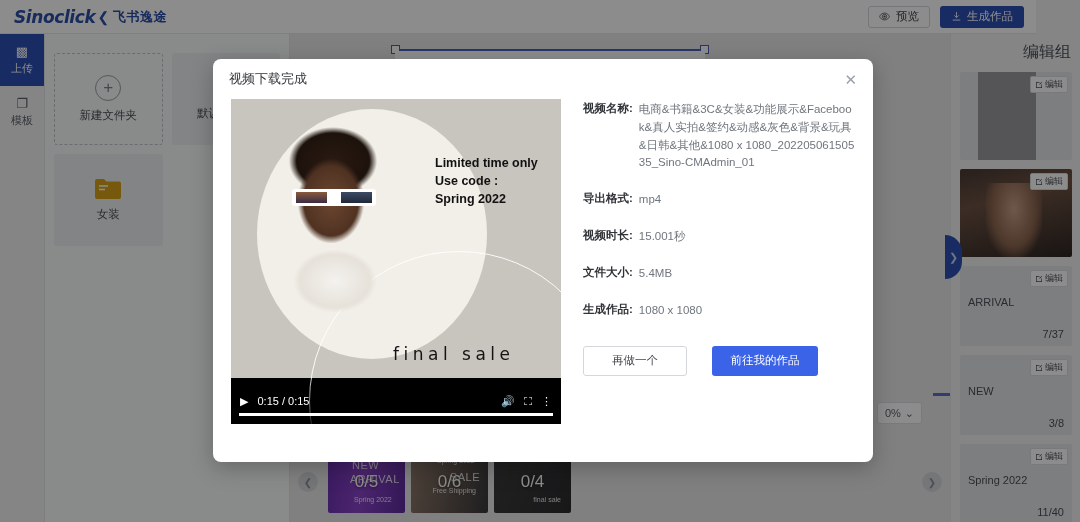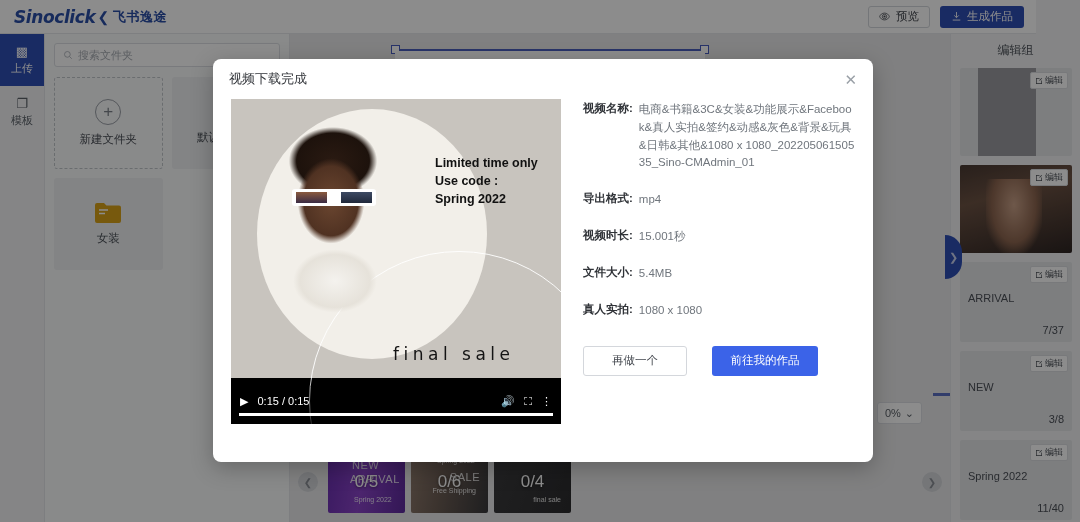--- a/index.html
+++ b/index.html
@@ -149,21 +149,21 @@
   .sc-tag {
     position: absolute; font-size: 7px; color: #fff; opacity: .85; z-index: 1;
   }
   .sc-big { font-size: 11px; letter-spacing: .5px; }
 
   
   .right-panel {
     position: absolute; top: 34px; right: 0; width: 130px; height: 488px;
     background: #f2f3f5; border-left: 1px solid #e4e6e9; padding: 8px 9px;
   }
-  .rp-title { text-align: center; font-size: 12px; color: #4b5057; margin-bottom: 9px; }
+  .rp-title { text-align: right; font-size: 16px; color: #4b5057; margin-bottom: 9px; }
   .rp-card {
     position: relative; width: 112px; height: 80px; margin-bottom: 9px;
     background: #e4e5e8; border-radius: 2px; overflow: hidden; cursor: pointer;
   }
   .rp-card.tall { height: 88px; }
   .rp-badge {
     position: absolute; top: 4px; right: 4px; z-index: 3;
     display: flex; align-items: center; gap: 2px;
     background: #fff; border: 1px solid #dadde1; border-radius: 2px;
     padding: 1px 4px; font-size: 9px; color: #4b5057;
@@ -304,27 +304,20 @@
       <span class="rail-ico">▩</span>
       <span>上传</span>
     </div>
     <div class="rail-item">
       <span class="rail-ico">❐</span>
       <span>模板</span>
     </div>
   </div>
 
   <div class="folders">
-    <div class="search-box">
-      <svg width="10" height="10" viewBox="0 0 16 16">
-        <circle cx="7" cy="7" r="4.6" fill="none" stroke="currentColor" stroke-width="1.3"></circle>
-        <path d="M10.4 10.4 14 14" stroke="currentColor" stroke-width="1.3"></path>
-      </svg>
-      <span>搜索文件夹</span>
-    </div>
     <div class="folder-grid">
       <div class="folder-card new">
         <span class="plus-circle">+</span>
         <span>新建文件夹</span>
       </div>
       <div class="folder-card">
         <svg class="folder-ico" viewBox="0 0 28 22">
           <path d="M1 3a2 2 0 0 1 2-2h7l2.4 2.6H25a2 2 0 0 1 2 2V19a2 2 0 0 1-2 2H3a2 2 0 0 1-2-2z" fill="#d9a318"></path>
           <path d="M5 8h9M5 11.5h6" stroke="#fff" stroke-width="1.3"></path>
         </svg>
@@ -487,21 +480,21 @@
         </div>
         <div class="field">
           <span class="k">视频时长:</span>
           <span class="v">15.001秒</span>
         </div>
         <div class="field">
           <span class="k">文件大小:</span>
           <span class="v">5.4MB</span>
         </div>
         <div class="field">
-          <span class="k">真人实拍:</span>
+          <span class="k">生成作品:</span>
           <span class="v">1080 x 1080</span>
         </div>
         <div class="modal-actions">
           <button class="btn-again">再做一个</button>
           <button class="btn-works">前往我的作品</button>
         </div>
       </div>
 
     </div>
   </div>

